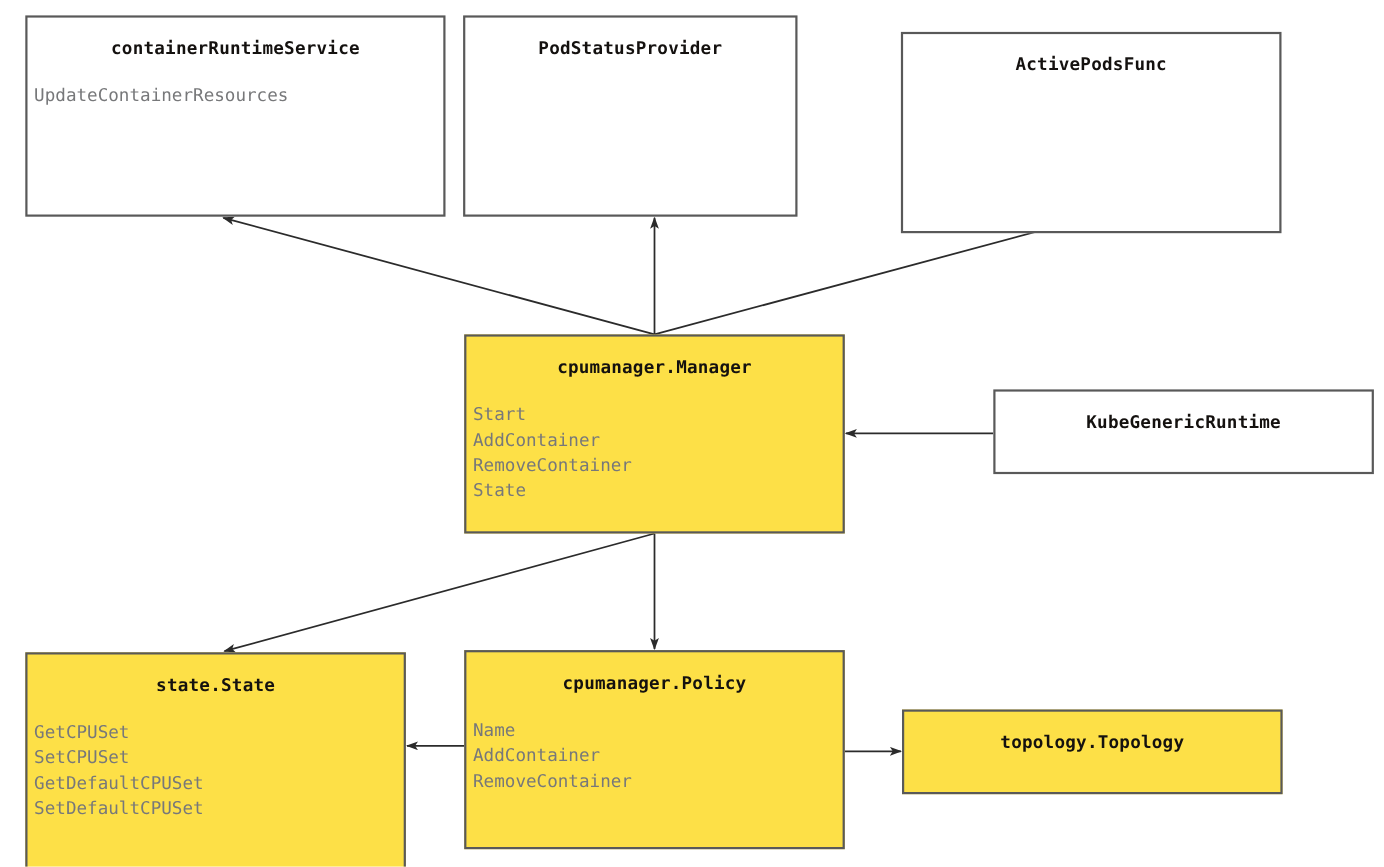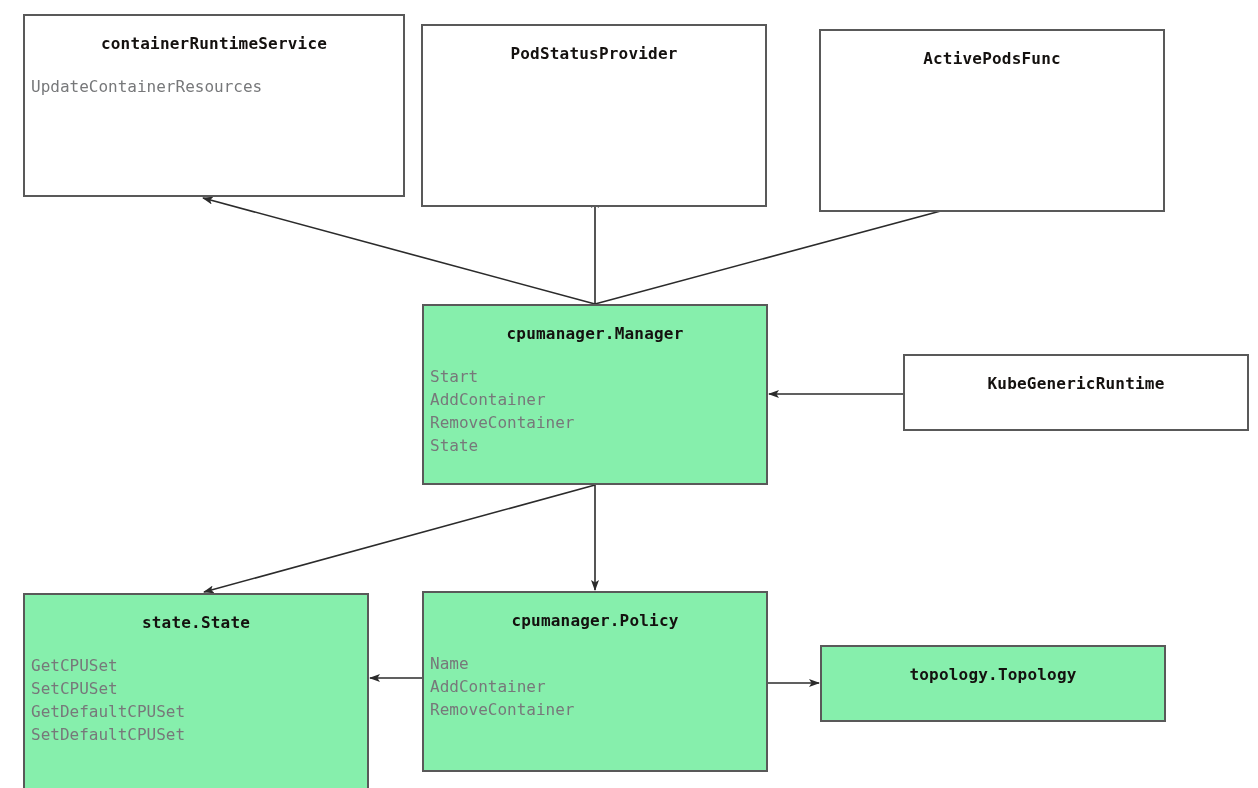--- a/index.html
+++ b/index.html
@@ -24,21 +24,21 @@
     pointer-events: none;
   }
   .node {
     position: absolute;
     box-sizing: border-box;
     border: 2px solid #595959;
     background: #ffffff;
     z-index: 2;
   }
   .node.filled {
-    background: #86efac;
+    background: #fde047;
   }
   .node-title {
     text-align: center;
     font-weight: bold;
     font-size: 16px;
     color: #14110f;
     letter-spacing: 0.2px;
     margin-top: 18px;
     white-space: pre;
   }
@@ -79,21 +79,21 @@
       </g>
   </svg>
 
   <div id="node-layer">
       <div class="node" style="left: 23px; top: 14px; width: 382px; height: 183px;">
         <div class="node-title">containerRuntimeService</div>
         <div class="node-methods">
           <div class="method">UpdateContainerResources</div>
         </div>
       </div>
-      <div class="node" style="left: 421px; top: 24px; width: 346px; height: 183px;">
+      <div class="node" style="left: 421px; top: 14px; width: 304px; height: 183px;">
         <div class="node-title">PodStatusProvider</div>
         <div class="node-methods empty"></div>
       </div>
       <div class="node" style="left: 819px; top: 29px; width: 346px; height: 183px;">
         <div class="node-title">ActivePodsFunc</div>
         <div class="node-methods empty"></div>
       </div>
       <div class="node filled" style="left: 422px; top: 304px; width: 346px; height: 181px;">
         <div class="node-title">cpumanager.Manager</div>
         <div class="node-methods">

